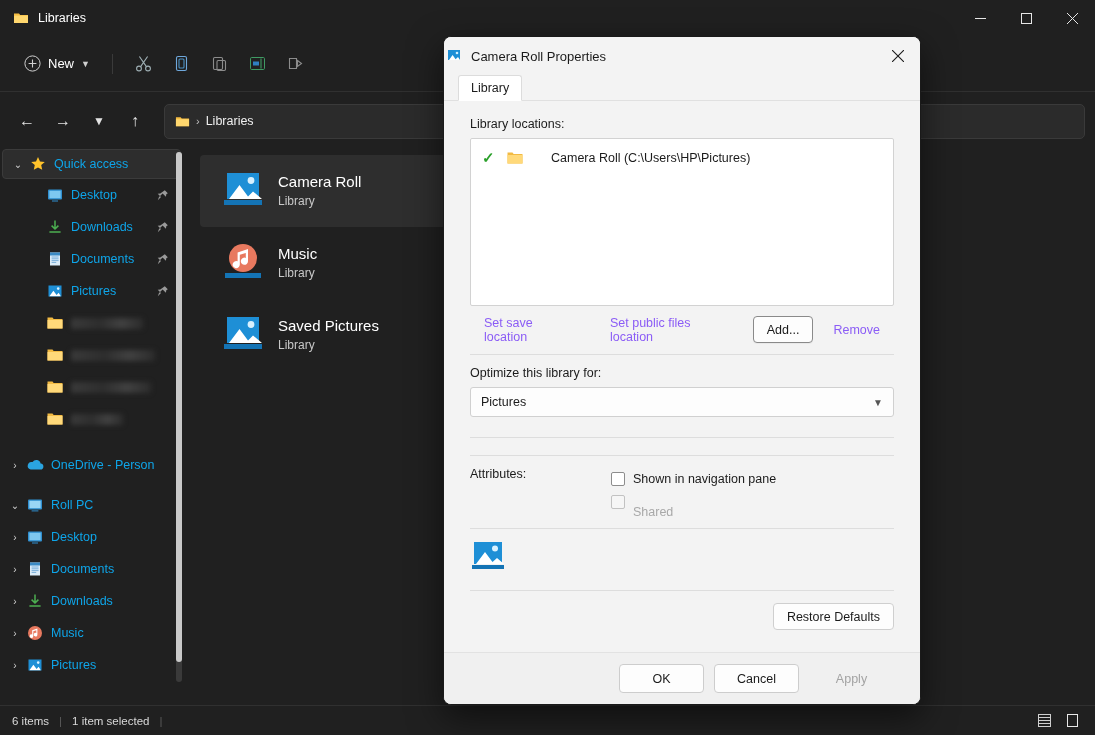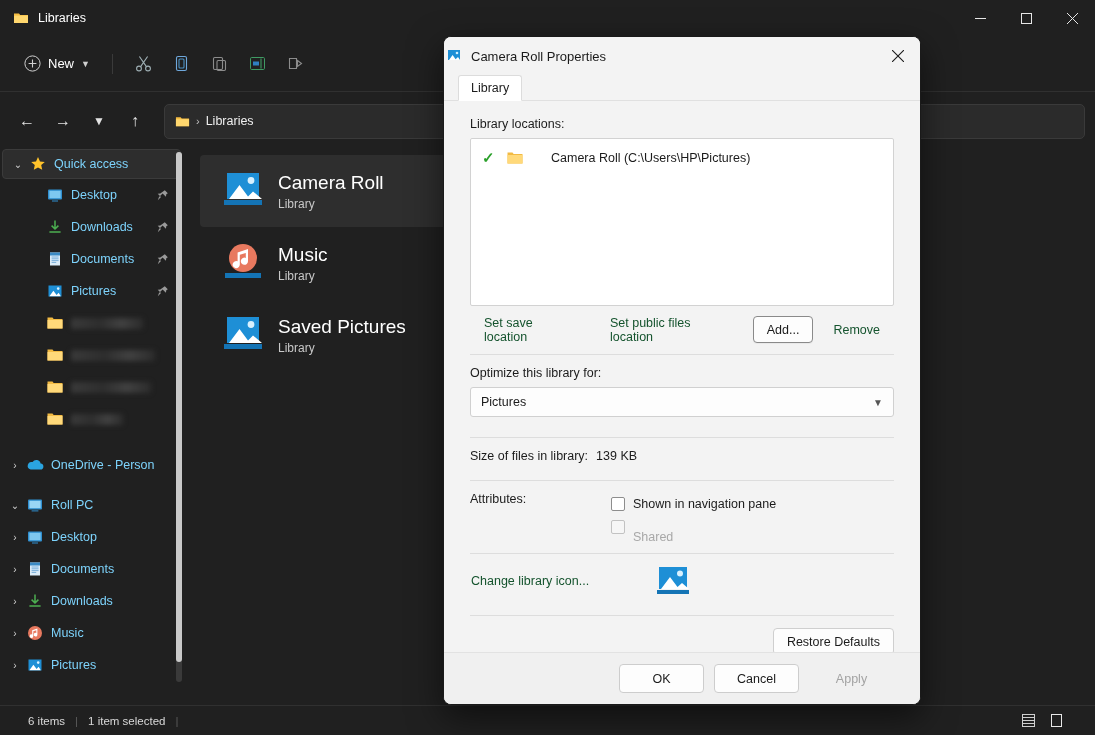--- a/index.html
+++ b/index.html
@@ -80,21 +80,21 @@
   .sb-row {
     height: 32px; display: flex; align-items: center;
     padding-left: 6px; position: relative; white-space: nowrap;
   }
   .sb-row.sel { background: #2d2d2d; border: 1px solid #3b3b3b; border-radius: 4px;
                 margin: 0 4px 0 2px; height: 30px; }
   .sb-chev {
     width: 18px; text-align: center; color: #cfcfcf; font-size: 10px; flex: 0 0 18px;
   }
   .sb-ico { width: 22px; display:flex; align-items:center; justify-content:center; flex:0 0 22px; }
-  .sb-label { margin-left: 5px; color: #7dd3fc; }
+  .sb-label { margin-left: 5px; color: #0ea5e9; }
   .sb-pin { position: absolute; right: 16px; color: #9a9a9a; font-size: 12px; }
   .sb-blur {
     width: 72px; height: 11px; border-radius: 2px;
     background: linear-gradient(90deg,#3a3a3a,#2e2e2e 40%,#414141 70%,#2c2c2c);
     filter: blur(2.6px); margin-left: 5px;
   }
   .sb-blur.w2 { width: 84px; }
   .sb-blur.w3 { width: 80px; }
   .sb-blur.w4 { width: 52px; }
   .sb-scroll {
@@ -105,28 +105,28 @@
 
   
   .filelist { position: absolute; top: 155px; left: 200px; right: 0; bottom: 36px; }
   .file-row {
     height: 72px; display: flex; align-items: center; gap: 14px;
     padding-left: 22px; width: 610px; border-radius: 4px;
   }
   .file-row.sel { background: #2e2e2e; }
   .file-ico { width: 42px; height: 42px; flex: 0 0 42px; }
   .file-text { line-height: 1.45; }
-  .file-name { font-size: 19px; color: #ffffff; }
+  .file-name { font-size: 15px; color: #ffffff; }
   .file-sub  { font-size: 12px; color: #c8c8c8; }
 
   
   .statusbar {
     position: absolute; left: 0; right: 0; bottom: 0; height: 30px;
     background: #202020; border-top: 1px solid #303030;
-    display: flex; align-items: center; padding: 0 28px;
+    display: flex; align-items: center; padding: 0 12px;
     font-size: 11.5px; color: #d9d9d9;
   }
   .st-sep { margin: 0 10px; color: #5a5a5a; }
   .st-views { margin-left: auto; display: flex; gap: 6px; align-items: center; }
   .view-btn { width: 22px; height: 20px; display:flex; align-items:center; justify-content:center; }
 
   
   #dialog {
     position: absolute; left: 443px; top: 36px; width: 478px; height: 669px;
     background: #f3f3f3;
@@ -170,21 +170,21 @@
   .loc-check { color: #2aa02a; font-size: 15px; font-weight: bold; width: 16px; }
   .loc-text { font-size: 12.5px; margin-left: 19px; }
 
   .btnrow { display: flex; align-items: center; gap: 6px; margin-top: 10px; }
   .btn {
     height: 27px; padding: 0 13px; font-size: 12.5px;
     border: 1px solid transparent; border-radius: 4px;
     background: transparent; color: #1b1b1b;
     display: flex; align-items: center; justify-content: center;
   }
-  .btn.disabled { color: #14532d; }
+  .btn.disabled { color: #8b5cf6; }
   .btn.framed {
     background: #fdfdfd; border: 1px solid #8a8a8a;
     box-shadow: 0 1px 0 rgba(0,0,0,.04);
   }
   .btn.white {
     background: #fdfdfd; border: 1px solid #cfcfcf; text-align: center;
   }
 
   .hr { height: 1px; background: #dddddd; margin: 11px 0; }
 
@@ -629,45 +629,40 @@
     <div class="hr"></div>
 
     <div class="field-label">Optimize this library for:</div>
     <div class="combo">
       <span>Pictures</span>
       <span class="caret">▼</span>
     </div>
 
     <div class="hr" style="margin-top:20px;"></div>
 
-    <div class="kv">
-      <span>Size of files in library:</span>
-      <span>139 KB</span>
-    </div>
 
     <div class="hr" style="margin-top:17px;"></div>
 
     <div class="attr-row">
       <span class="attr-label">Attributes:</span>
       <div>
         <label class="cbline">
           <span class="cbox"></span>
           <span>Shown in navigation pane</span>
         </label>
         <label class="cbline">
           <span class="cbox dim"></span>
           <span class="dimtext">Shared</span>
         </label>
       </div>
     </div>
 
     <div class="hr" style="margin-top:15px;"></div>
 
     <div class="iconrow">
-      <div class="btn disabled" style="padding-left:0;">Change library icon...</div>
       <span>
         <svg width="36" height="32" viewBox="0 0 36 32">
           <path d="M4 2h28v22H4z" fill="#1e8fd6"></path>
           <circle cx="25" cy="8.5" r="3" fill="#d8f1ff"></circle>
           <path d="M6 24l9-12 7.5 10L27 18l7 6z" fill="#ffffff"></path>
           <path d="M2 25h32v4H2z" fill="#1474b5"></path>
         </svg>
       </span>
     </div>
 

